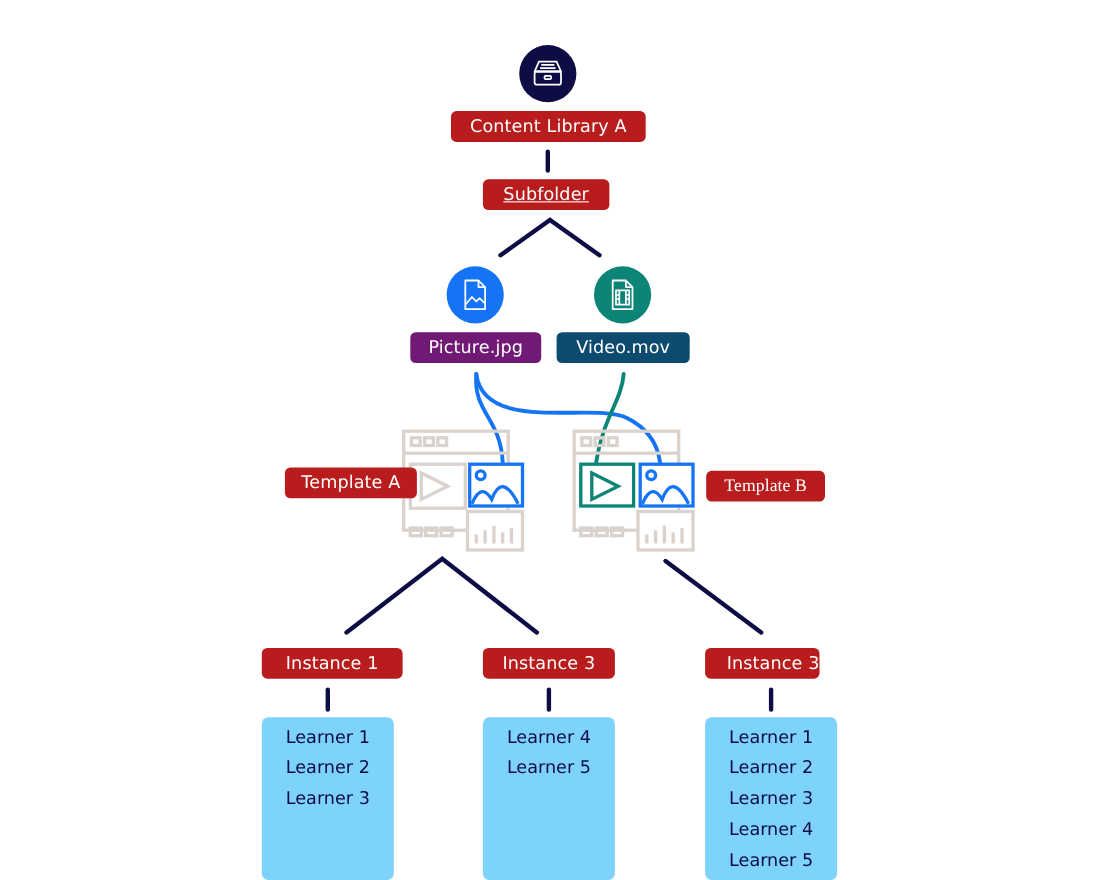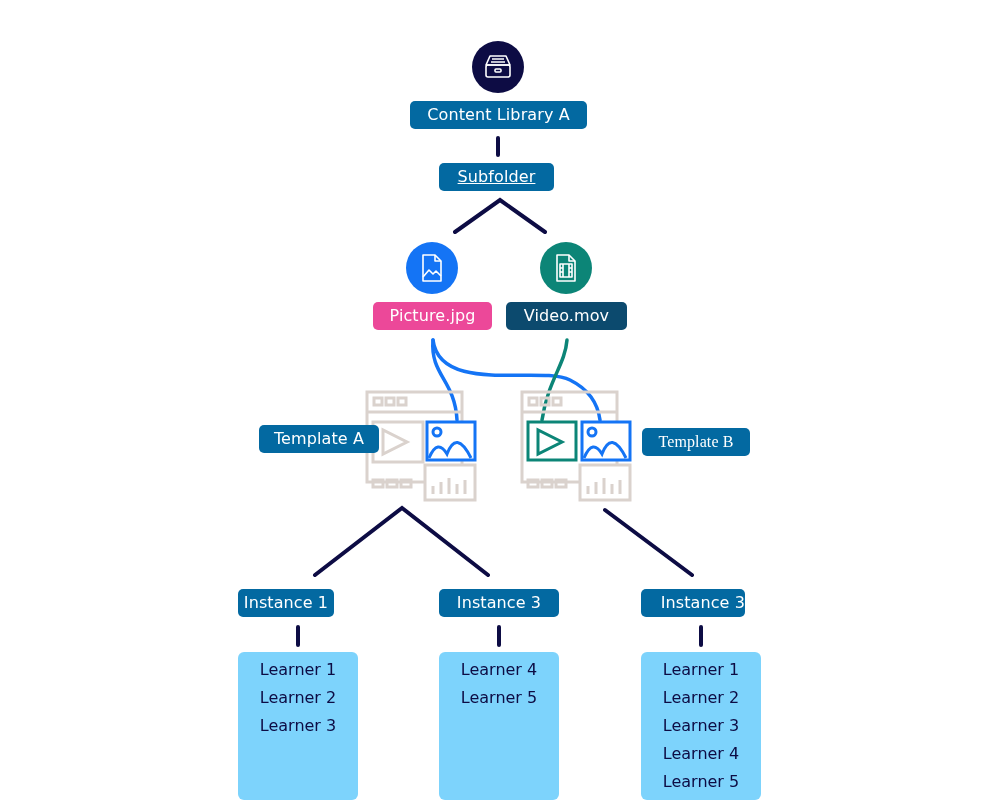--- a/index.html
+++ b/index.html
@@ -1,21 +1,21 @@
 <!DOCTYPE html>
 <html><head>
 <meta charset="utf-8">
 <style>
   html, body { margin:0; padding:0; background:#ffffff; }
   body { width:1000px; height:800px; position:relative; overflow:hidden;
          font-family:"DejaVu Sans", sans-serif; }
-  .lbl { position:absolute; background:#0369a1; color:#ffffff; border-radius:5px;
+  .lbl { position:absolute; background:#b91c1c; color:#ffffff; border-radius:5px;
          font-size:16px; line-height:28px; height:28px; text-align:center;
          white-space:nowrap; letter-spacing:0.1px; }
-  .lbl.blue { background:#ec4899; }
+  .lbl.blue { background:#701a75; }
   .lbl.teal { background:#0c4a6e; }
   .circle { position:absolute; width:52px; height:52px; border-radius:50%;
             display:flex; align-items:center; justify-content:center; }
   .learners { position:absolute; background:#7dd3fc; border-radius:6px;
               color:#0d0c44; font-size:16px; box-sizing:border-box; padding-top:4px; }
   .learners div { height:28px; line-height:28px; text-align:center; }
   svg.lines { position:absolute; left:0; top:0; }
   .tpl { position:absolute; }
 </style>
 </head>
@@ -113,21 +113,21 @@
   </g>
   <g fill="none" stroke="#1474f5" stroke-width="3">
     <circle cx="72" cy="42" r="4"></circle>
     <path d="M64 68c6-14 12-14 18-4 6-16 14-16 24 4"></path>
   </g>
 </svg>
 
 <div class="lbl" style="left:223px;top:425px;width:120px;margin-left:36px;">Template A</div>
 <div class="lbl" style="left:642px;top:428px;width:108px;font-family:Liberation Serif, serif;">Template B</div>
 
-<div class="lbl" style="left:238px;top:589px;width:96px;">Instance 1</div>
+<div class="lbl" style="left:238px;top:589px;width:128px;">Instance 1</div>
 <div class="lbl" style="left:439px;top:589px;width:120px;">Instance 3</div>
 <div class="lbl" style="left:641px;top:589px;width:104px;text-align:right;">Instance 3</div>
 
 <div class="learners" style="left:238px;top:652px;width:120px;height:148px;">
   <div>Learner 1</div>
   <div>Learner 2</div>
   <div>Learner 3</div>
 </div>
 <div class="learners" style="left:439px;top:652px;width:120px;height:148px;">
   <div>Learner 4</div>

